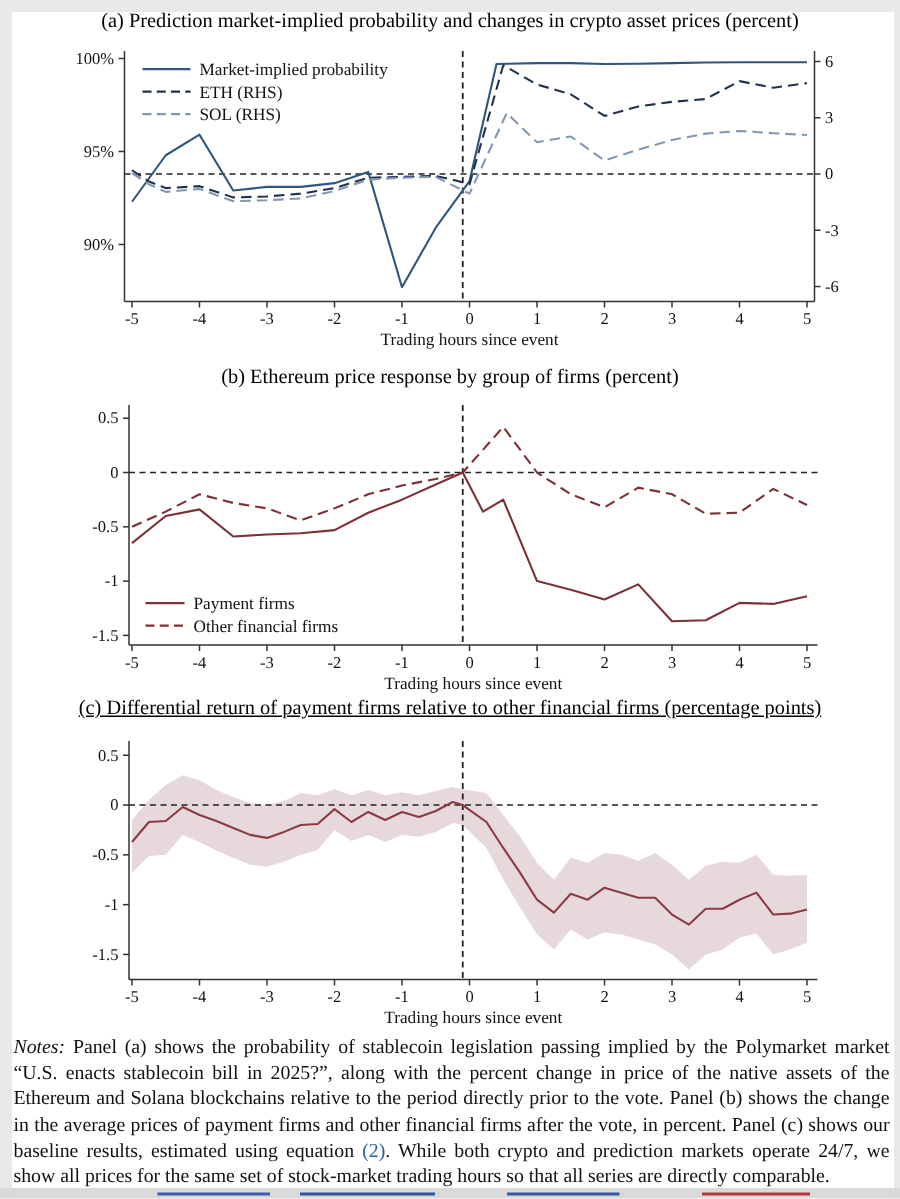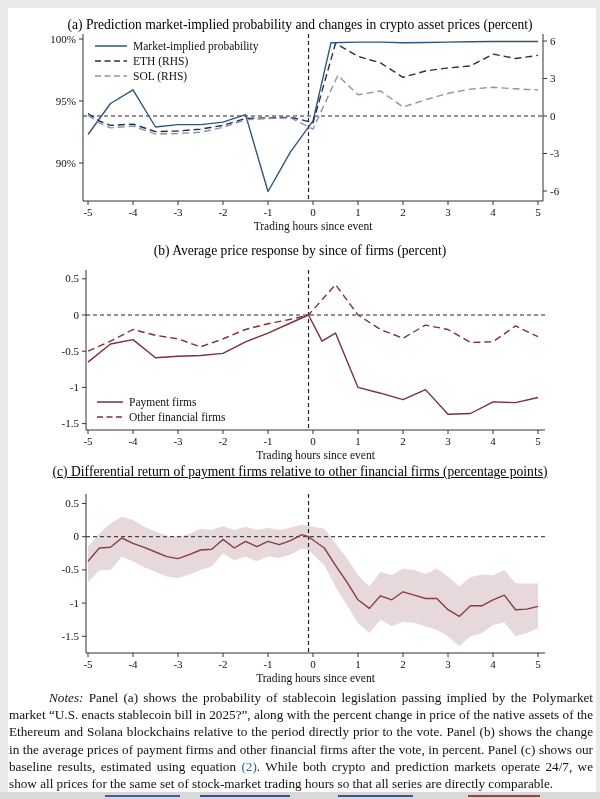--- a/index.html
+++ b/index.html
@@ -9,30 +9,30 @@
   #edge-top{left:0;top:0;width:600px;height:8px;}
   #edge-left{left:0;top:0;width:8px;height:799px;}
   #edge-right{right:0;top:0;width:4px;height:799px;}
   #bottom-band{position:absolute;left:0;top:792px;width:600px;height:7px;z-index:6;}
   .artifact{position:absolute;top:795px;height:2px;z-index:7;}
   #art-0{left:105px;width:75px;}
   #art-1{left:200px;width:90px;}
   #art-2{left:338px;width:75px;}
   #art-3{left:468px;width:72px;}
   .panel-title{position:absolute;left:0;width:600px;text-align:center;font-size:13.6px;color:#000;white-space:nowrap;z-index:2;}
-  #title-a{top:17px;}
+  #title-a{top:6px;}
   #title-b{top:243px;}
   #title-c{top:464px;text-decoration:underline;}
   svg{position:absolute;left:0;z-index:1;}
   #chart-a{top:26px;}
   #chart-b{top:262px;}
   #chart-c{top:486px;}
   svg text{font-family:"Liberation Serif",serif;}
   #notes{position:absolute;top:689px;left:9px;width:584px;font-size:13.2px;line-height:17.2px;color:#111;text-align:justify;z-index:2;}
-  #notes .notes-label{font-style:italic;padding-left:40px;}
+  #notes .notes-label{font-style:italic;}
   #notes .eq-link{text-decoration:none;cursor:pointer;}
 </style>
 </head>
 <body>
 
 <div id="page">
   <div id="edge-top" class="edge" style="background: rgb(233, 233, 233);"></div>
   <div id="edge-left" class="edge" style="background: rgb(233, 233, 233);"></div>
   <div id="edge-right" class="edge" style="background: rgb(233, 233, 233);"></div>
 
@@ -86,21 +86,21 @@
       <text x="538" y="190" text-anchor="middle" font-size="11" fill="#111">5</text>
       <text x="313" y="204" text-anchor="middle" font-size="11.5" fill="#111">Trading hours since event</text>
       <line x1="95" y1="20" x2="127" y2="20" stroke="#30567c" stroke-width="1.5"></line>
       <text x="133" y="24" text-anchor="start" font-size="11.5" fill="#111">Market-implied probability</text>
       <line x1="95" y1="35" x2="127" y2="35" stroke="#20324f" stroke-width="1.5" stroke-dasharray="6 3.5"></line>
       <text x="133" y="39" text-anchor="start" font-size="11.5" fill="#111">ETH (RHS)</text>
       <line x1="95" y1="50" x2="127" y2="50" stroke="#8497b2" stroke-width="1.5" stroke-dasharray="6 3.5"></line>
       <text x="133" y="54" text-anchor="start" font-size="11.5" fill="#111">SOL (RHS)</text>
     </svg>
 
-  <div id="title-b" class="panel-title">(b) Average price response by since of firms (percent)</div>
+  <div id="title-b" class="panel-title">(b) Ethereum price response by group of firms (percent)</div>
   <svg id="chart-b" width="600" height="200">
       <line x1="86" y1="53.0" x2="545" y2="53.0" stroke="#222" stroke-width="1" stroke-dasharray="4 3"></line>
       <line x1="308.5" y1="8" x2="308.5" y2="168" stroke="#222" stroke-width="1.2" stroke-dasharray="4 3"></line>
       <polyline points="88.0,100.1 110.5,82.0 133.0,77.6 155.5,95.7 178.0,94.3 200.5,93.5 223.0,91.4 245.5,79.8 268.0,71.1 290.5,61.0 308.5,53.0 322.0,79.1 335.5,71.1 358.0,125.4 380.5,131.2 403.0,137.7 425.5,127.6 448.0,152.2 470.5,151.5 493.0,139.9 515.5,140.6 538.0,135.5" fill="none" stroke="#7d3136" stroke-width="1.4" stroke-linejoin="round"></polyline>
       <polyline points="88.0,89.2 110.5,79.1 133.0,67.5 155.5,73.3 178.0,76.9 200.5,84.9 223.0,76.9 245.5,67.5 268.0,61.7 290.5,57.3 308.5,53.0 335.5,22.6 358.0,53.0 380.5,67.5 403.0,76.2 425.5,63.1 448.0,67.5 470.5,80.5 493.0,79.8 515.5,63.9 538.0,74.7" fill="none" stroke="#7d3136" stroke-width="1.4" stroke-linejoin="round" stroke-dasharray="7 4"></polyline>
       <line x1="86" y1="8" x2="86" y2="168" stroke="#333" stroke-width="1"></line>
       <line x1="86" y1="168" x2="545" y2="168" stroke="#333" stroke-width="1"></line>
       <line x1="82" y1="16.799999999999997" x2="86" y2="16.799999999999997" stroke="#333" stroke-width="1"></line>
       <text x="79" y="20.299999999999997" text-anchor="end" font-size="11" fill="#111">0.5</text>
       <line x1="82" y1="53" x2="86" y2="53" stroke="#333" stroke-width="1"></line>

